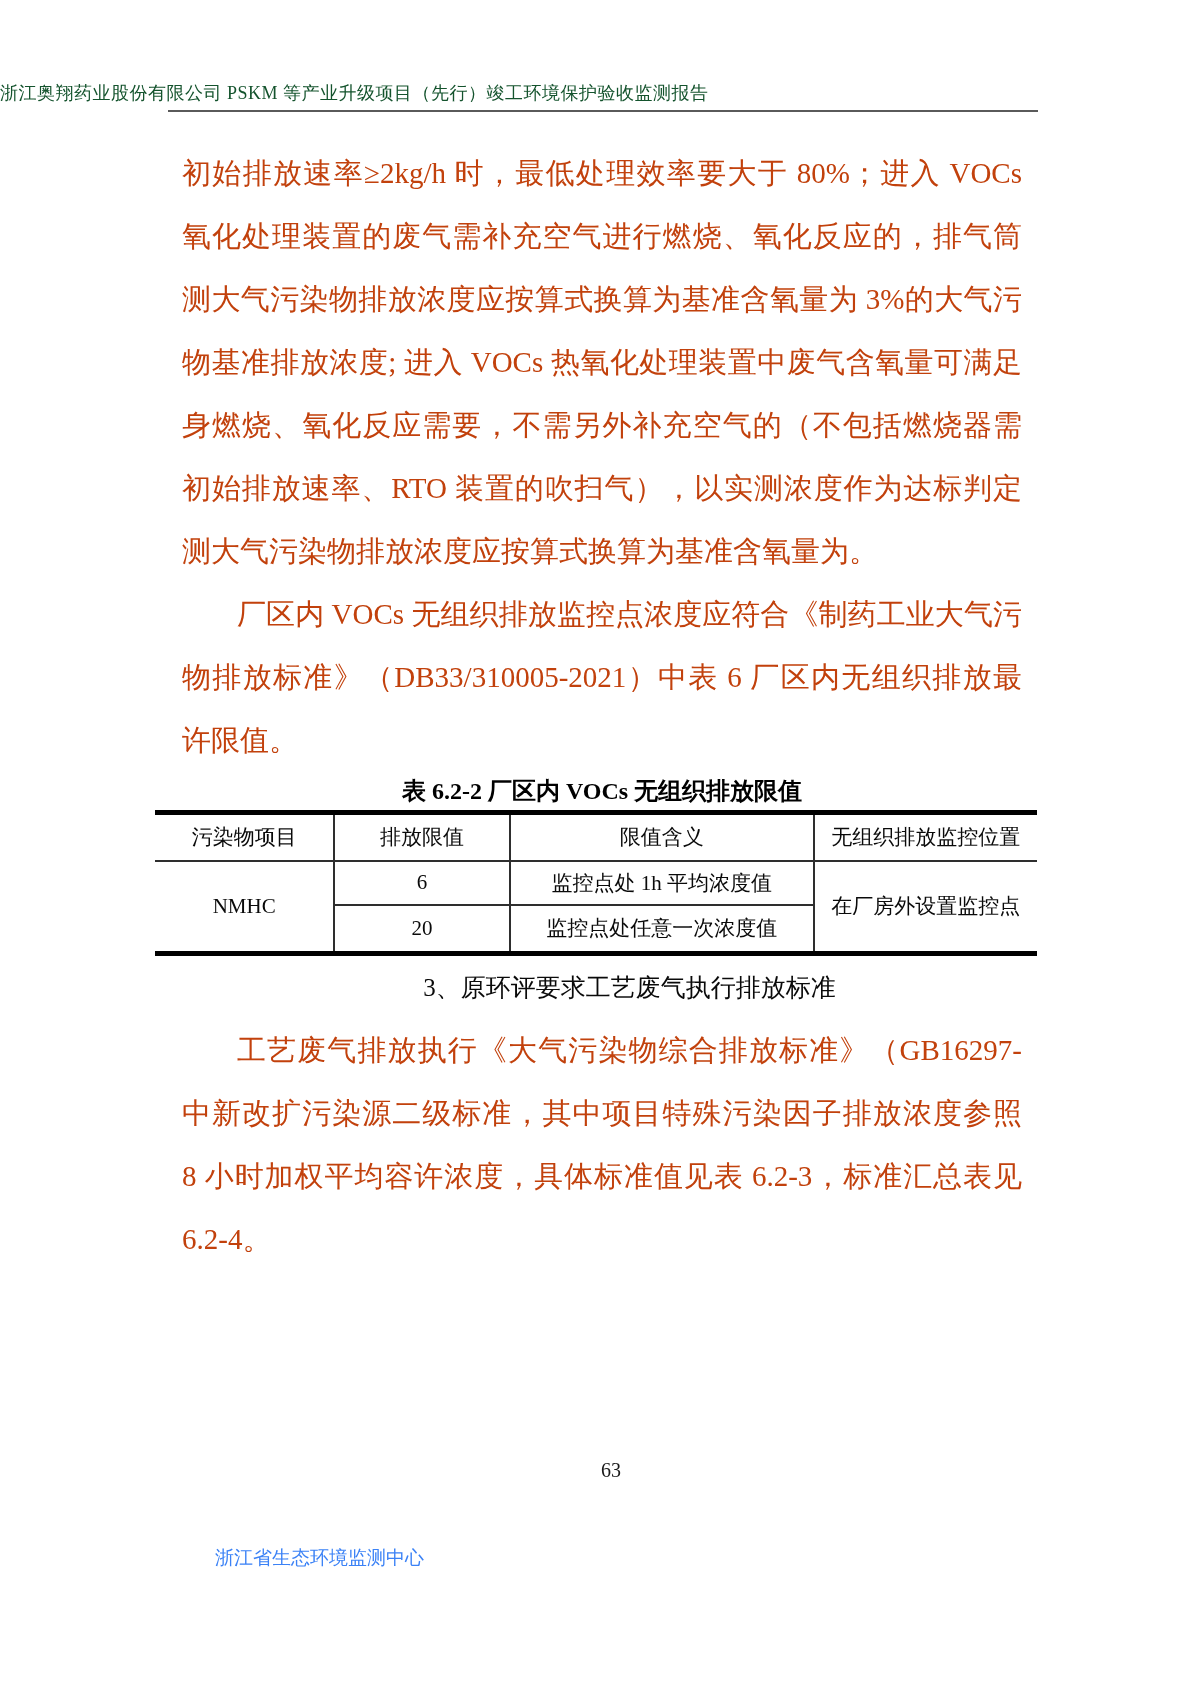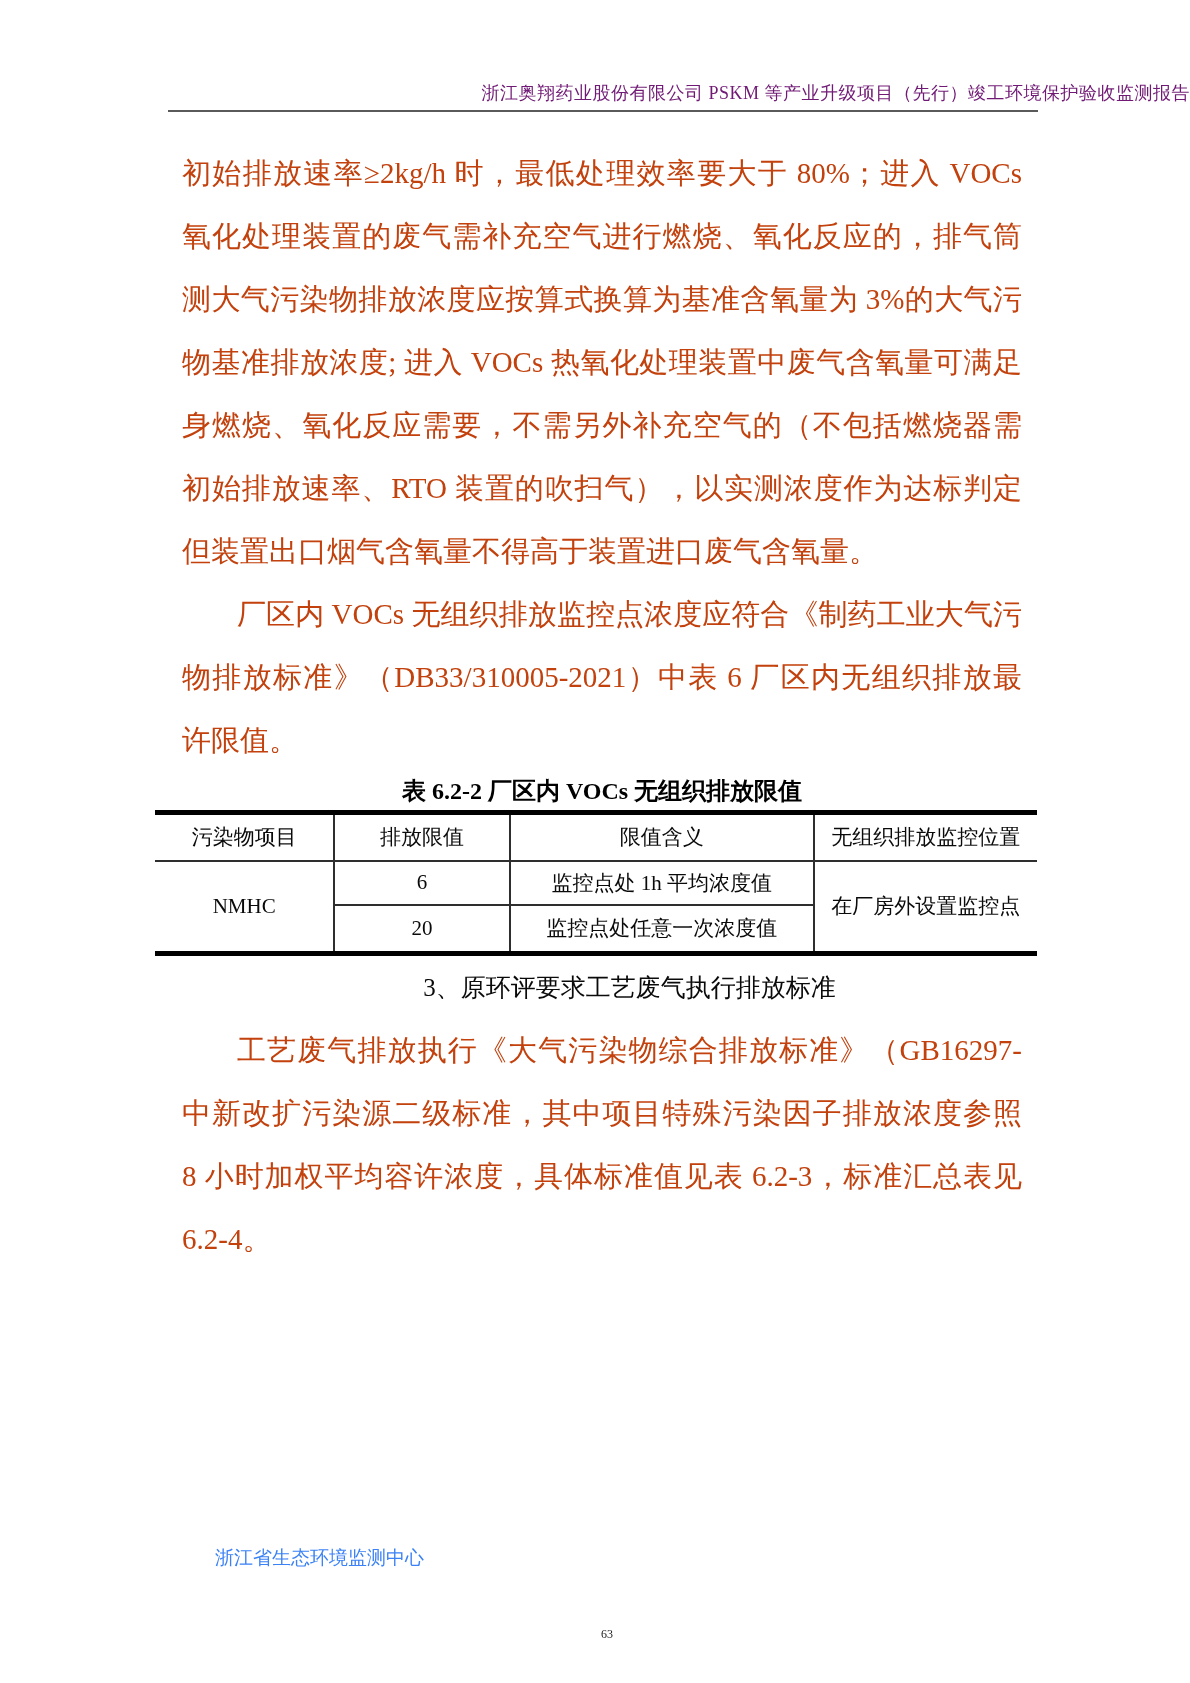--- a/index.html
+++ b/index.html
@@ -16,25 +16,25 @@
     font-family: "Liberation Serif", "DejaVu Serif", serif;
     overflow: hidden;
   }
 
   
   .doc-header-title {
     position: absolute;
     top: 82px;
     left: 0;
     width: 100%;
-    text-align: right;
+    text-align: left;
     font-size: 18px;
     line-height: 22px;
     letter-spacing: 0.5px;
-    color: #701a75;
+    color: #14532d;
   }
   .doc-header-rule {
     position: absolute;
     top: 110px;
     left: 168px;
     width: 870px;
     height: 2px;
     background: #5a5a5a;
   }
 
@@ -115,43 +115,43 @@
     position: absolute;
     left: 215px;
     top: 1546px;
     font-size: 19px;
     line-height: 24px;
     color: #3b82f6;
   }
   .footer-page {
     position: absolute;
     left: 601px;
-    top: 1622px;
-    font-size: 12px;
+    top: 1458px;
+    font-size: 20px;
     line-height: 24px;
     color: #1a1a1a;
   }
 </style>
 </head>
 <body>
 
 <div class="page">
 
   <div class="doc-header-title">浙江奥翔药业股份有限公司 PSKM 等产业升级项目（先行）竣工环境保护验收监测报告</div>
   <div class="doc-header-rule"></div>
 
   <div class="content">
 
     <div class="bodyline">初始排放速率≥2kg/h 时，最低处理效率要大于 80%；进入 VOCs 热</div>
     <div class="bodyline">氧化处理装置的废气需补充空气进行燃烧、氧化反应的，排气筒中实</div>
     <div class="bodyline">测大气污染物排放浓度应按算式换算为基准含氧量为 3%的大气污染</div>
     <div class="bodyline">物基准排放浓度; 进入 VOCs 热氧化处理装置中废气含氧量可满足自</div>
     <div class="bodyline">身燃烧、氧化反应需要，不需另外补充空气的（不包括燃烧器需要补</div>
     <div class="bodyline">初始排放速率、RTO 装置的吹扫气），以实测浓度作为达标判定依据，</div>
-    <div class="bodyline last">但装置出口烟气含氧量不得高于装置进口废气含氧量。</div>
+    <div class="bodyline last">测大气污染物排放浓度应按算式换算为基准含氧量为。</div>
 
     <div class="bodyline indent">厂区内 VOCs 无组织排放监控点浓度应符合《制药工业大气污染</div>
     <div class="bodyline">物排放标准》（DB33/310005-2021）中表 6 厂区内无组织排放最高允</div>
     <div class="bodyline last">许限值。</div>
 
     <div class="table-caption">表 6.2-2 厂区内 VOCs 无组织排放限值</div>
 
     <table class="limits-table">
       <thead>
         <tr class="hdr-row">

